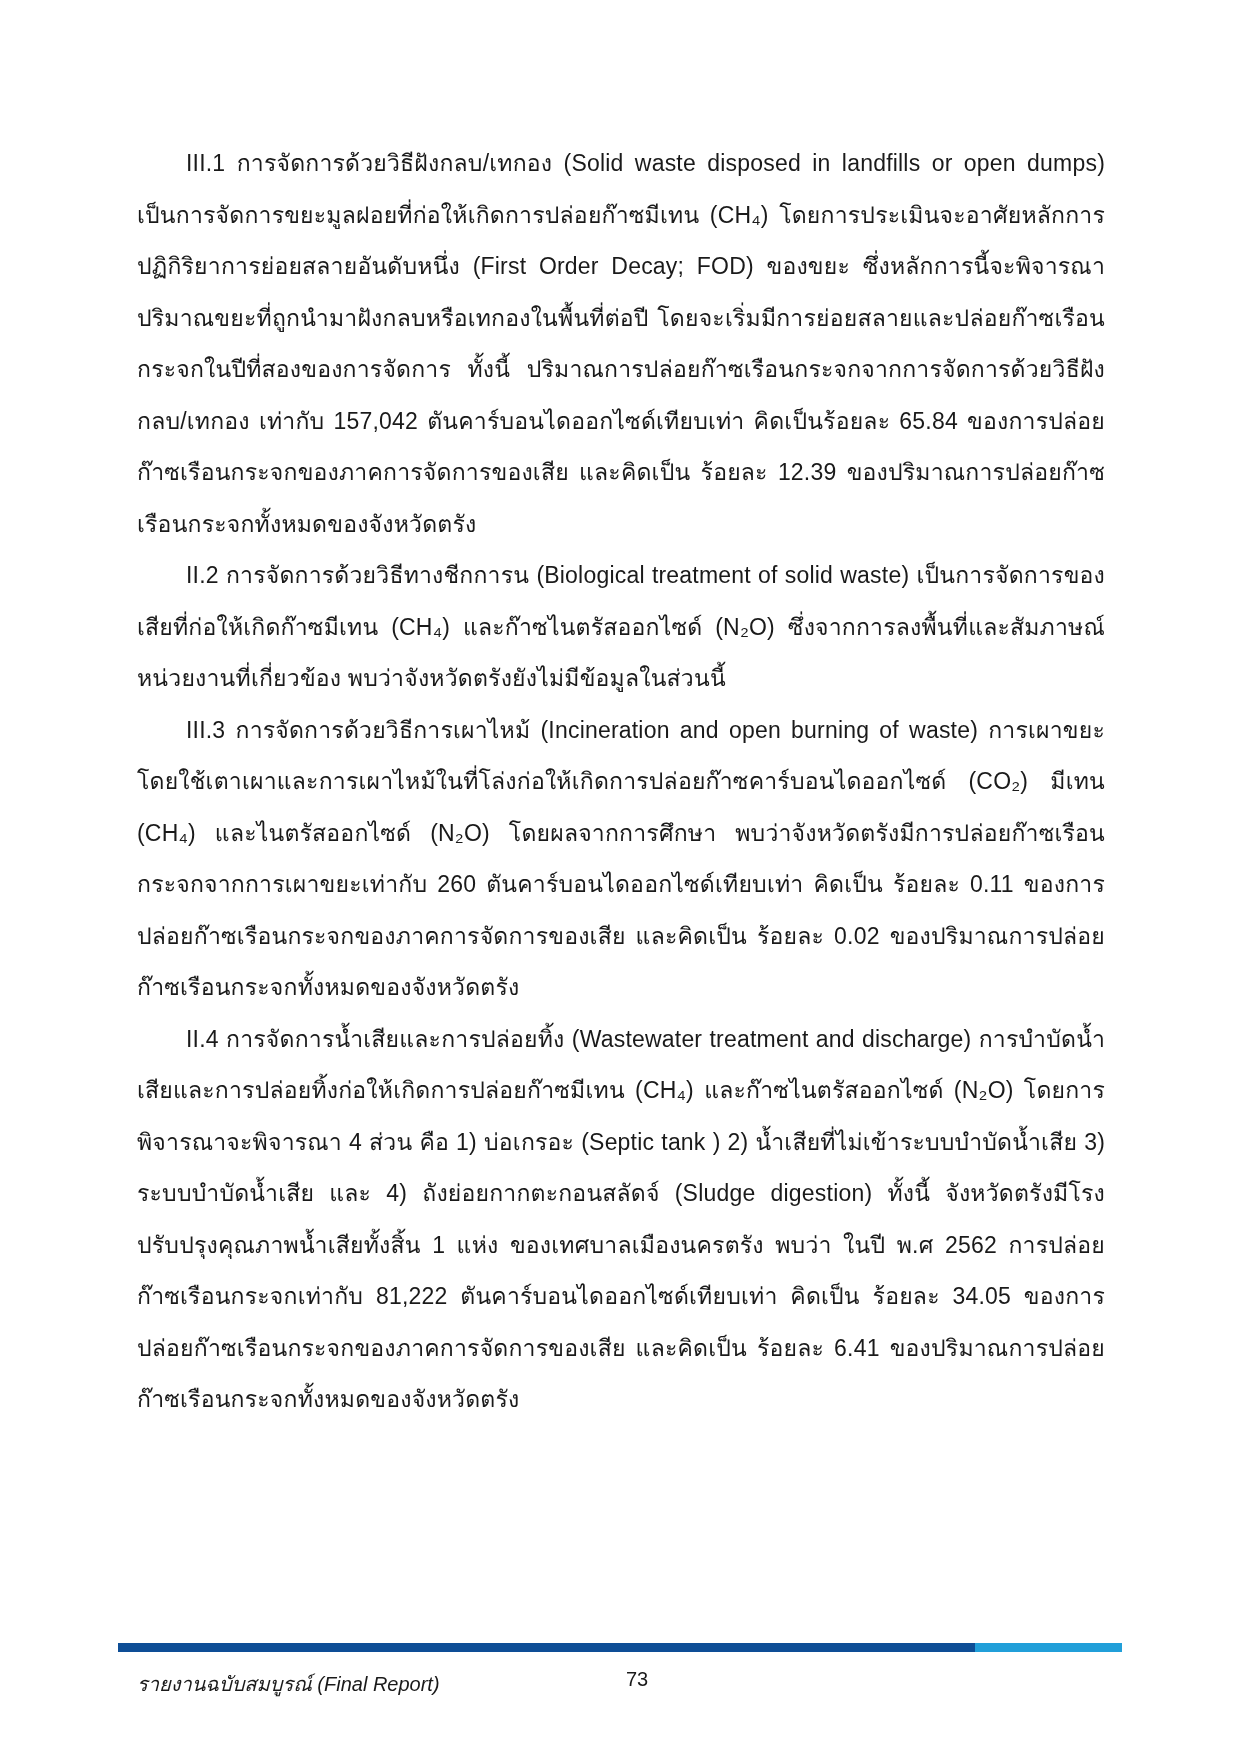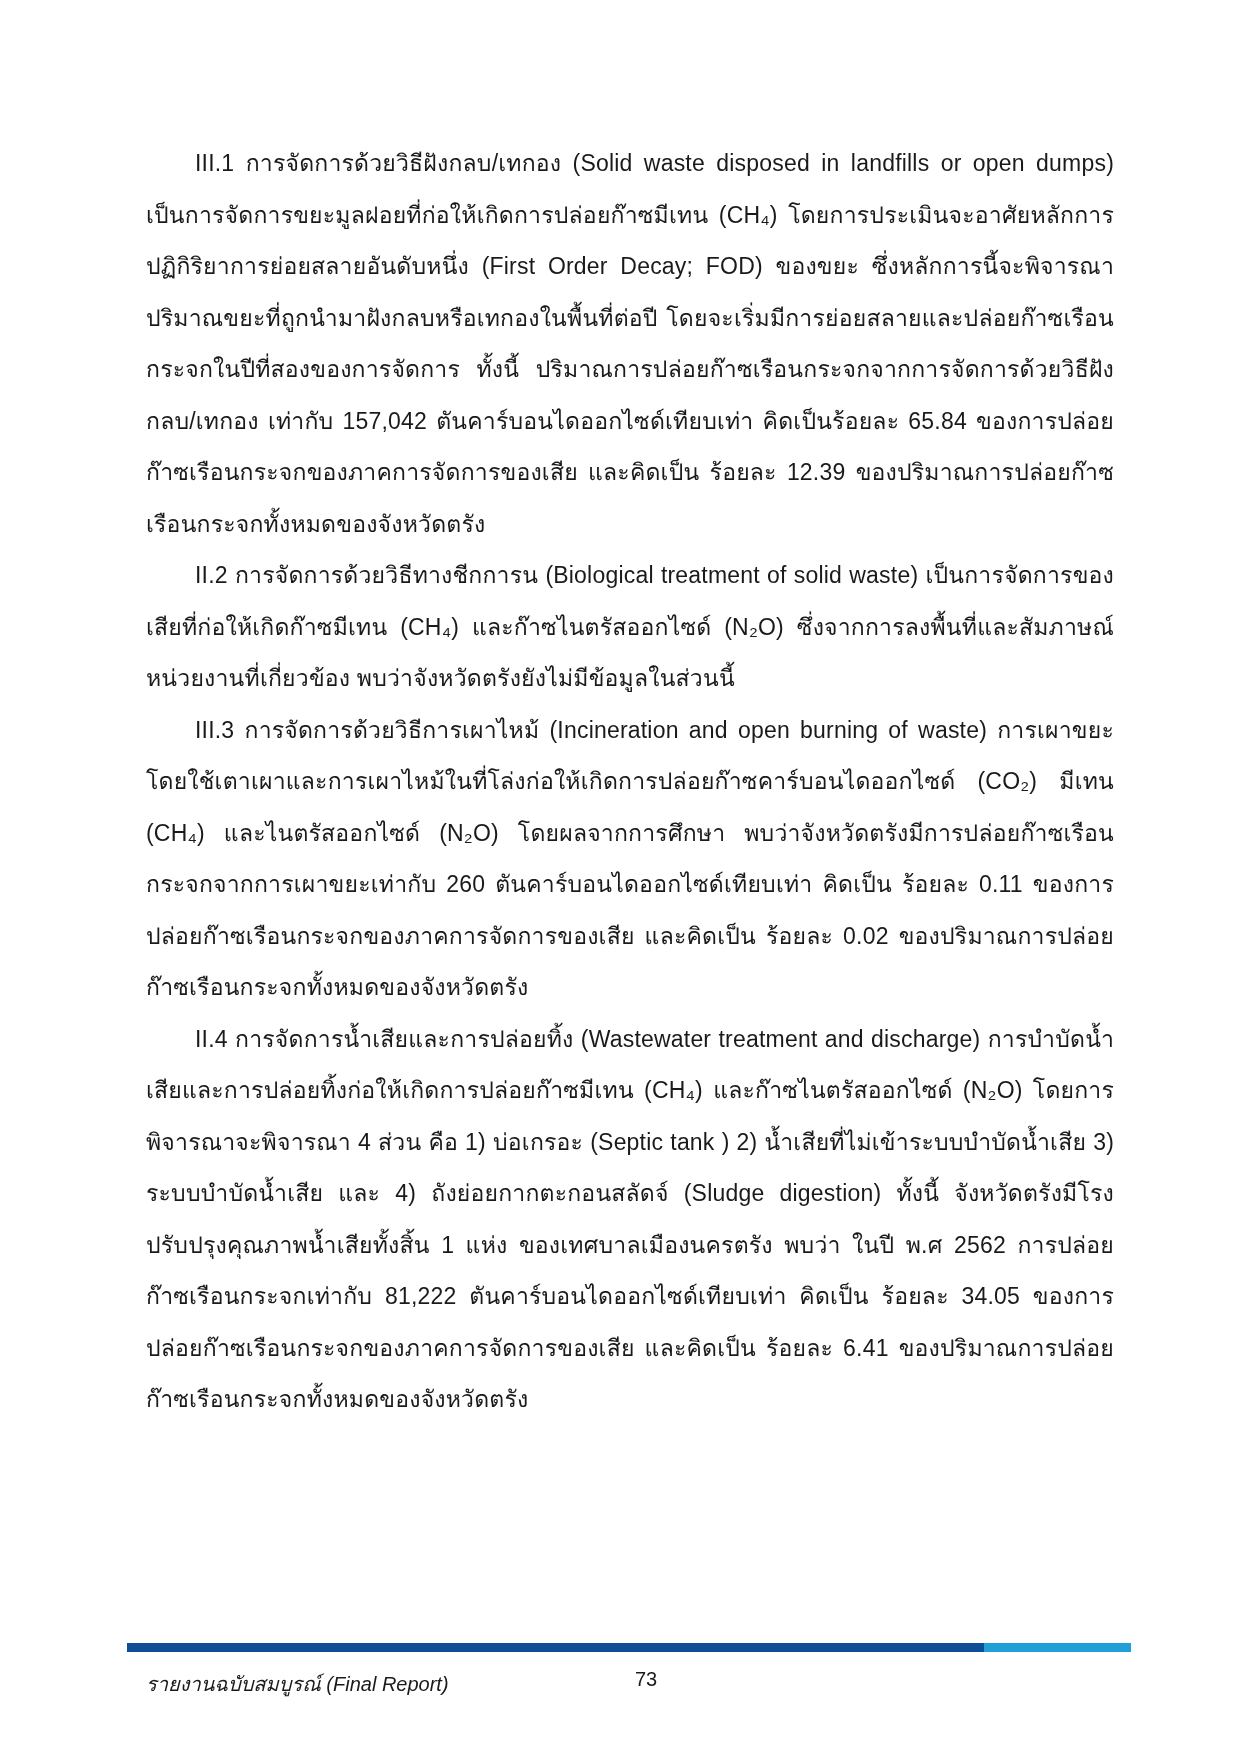--- a/index.html
+++ b/index.html
@@ -11,21 +11,20 @@
     height: 1755px;
     position: relative;
     background: #ffffff;
     font-family: "Liberation Sans", sans-serif;
     color: #1a1a1a;
     overflow: hidden;
   }
   .page {
     position: absolute;
     inset: 0;
-    margin-left: 9px;
   }
   .content {
     position: absolute;
     left: 137px;
     top: 138px;
     width: 968px;
   }
   .content p {
     margin: 0;
     font-size: 23px;

